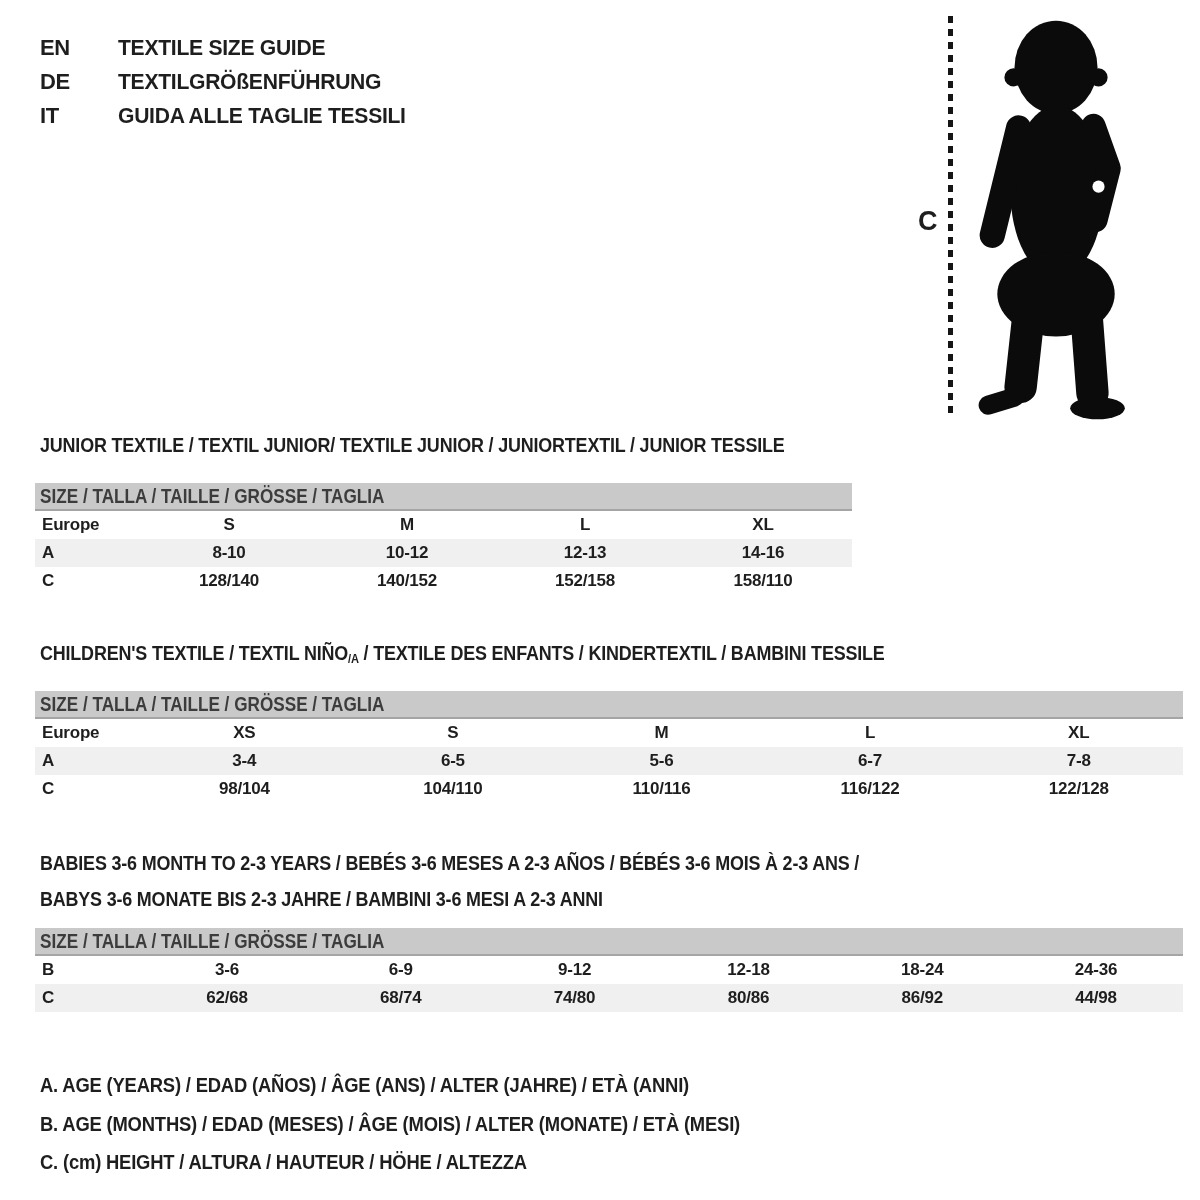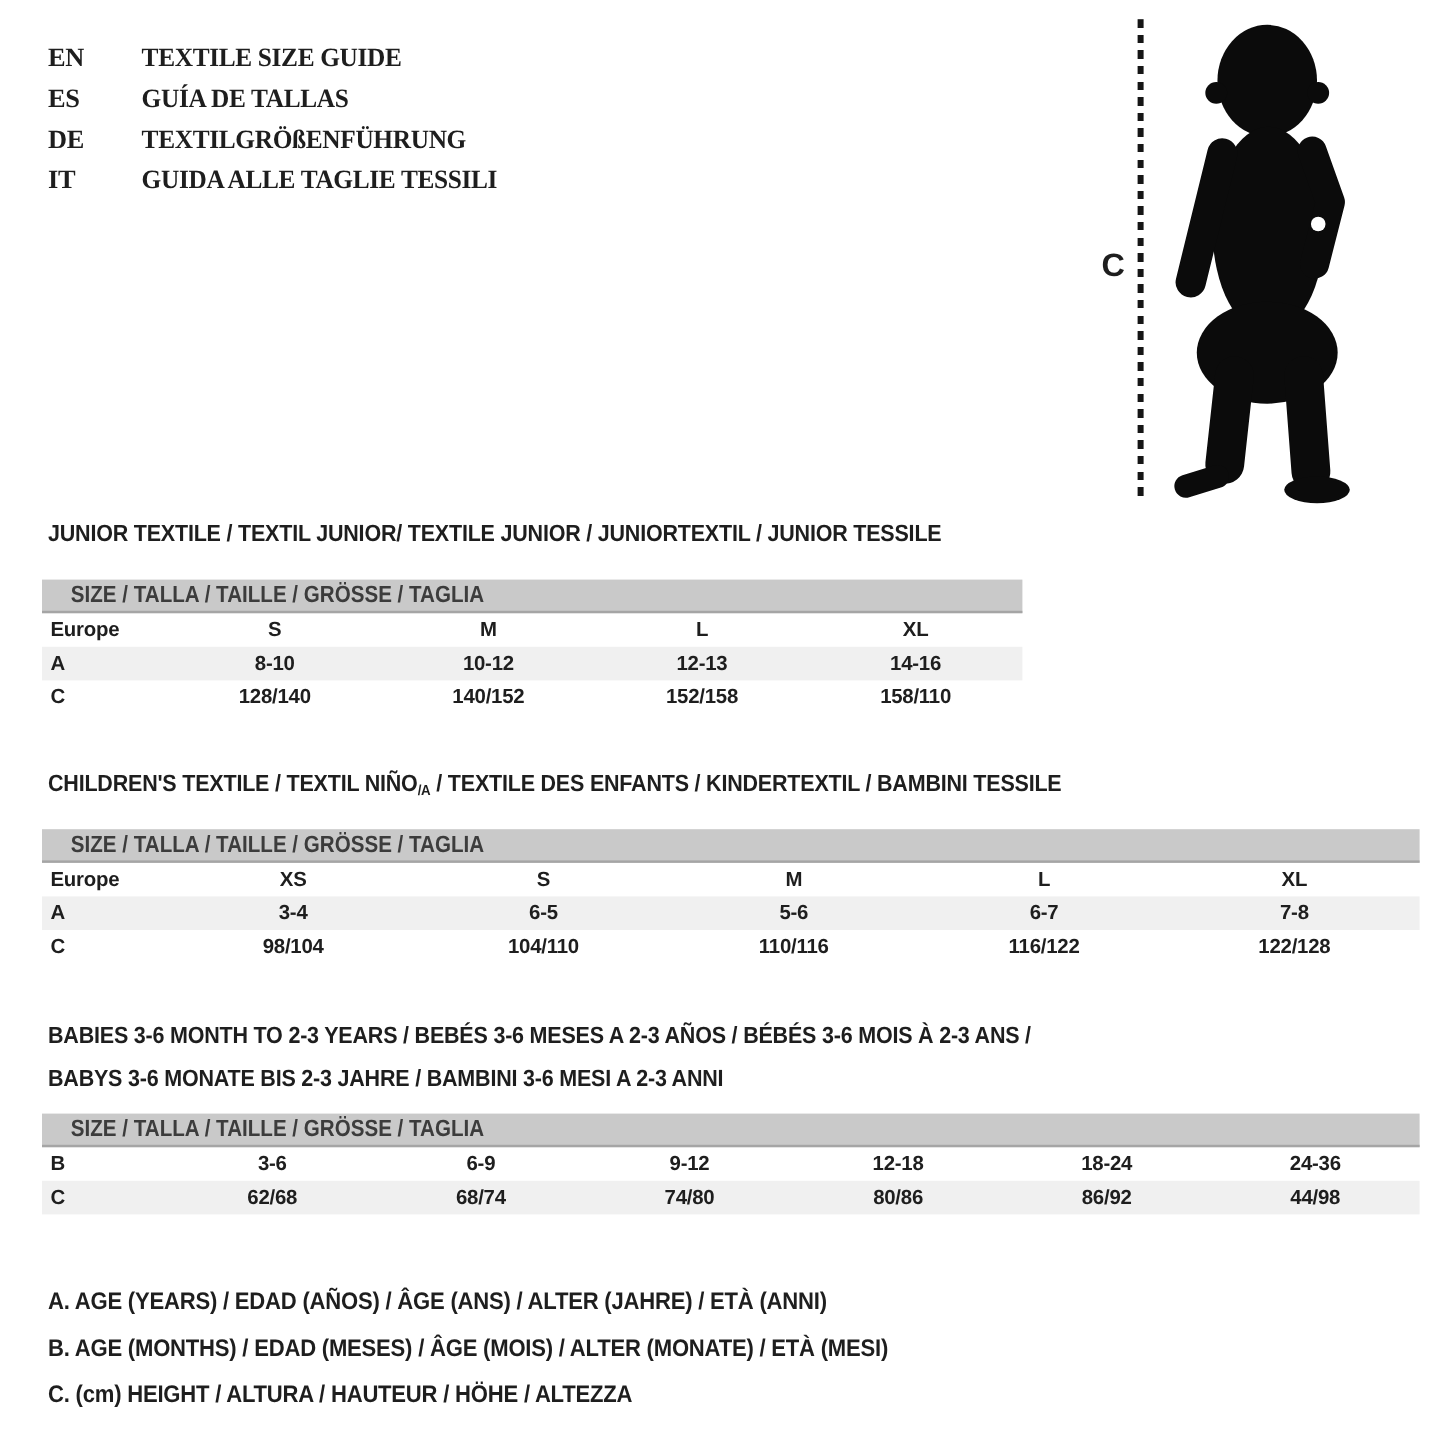--- a/index.html
+++ b/index.html
@@ -2,21 +2,21 @@
 <html><head>
 <meta charset="utf-8">
 <style>
   html,body{margin:0;padding:0;background:#ffffff;}
   .page{
     position:relative;width:1200px;height:1200px;background:#ffffff;overflow:hidden;
     font-family:"Liberation Sans",sans-serif;font-weight:bold;color:#1e1e1e;
     -webkit-font-smoothing:antialiased;
   }
   
-  .lang-header{position:absolute;left:40px;top:31px;font-family:Liberation Serif, serif;}
+  .lang-header{position:absolute;left:40px;top:31px;}
   .lang-row{display:flex;line-height:34px;font-size:22px;letter-spacing:-0.3px;}
   .lang-code{width:78px;flex:0 0 78px;}
   .lang-title{white-space:nowrap;transform:scaleX(0.96);transform-origin:0 50%;}
   
   .figure{position:absolute;left:900px;top:0;width:300px;height:432px;}
   .height-label{position:absolute;left:18px;top:206px;font-size:27px;}
   .dotted-line{
     position:absolute;left:48px;top:16px;width:5px;height:402px;
     background:repeating-linear-gradient(to bottom,#151515 0 7px,transparent 7px 13px);
   }
@@ -27,21 +27,21 @@
     white-space:nowrap;transform:scaleX(0.92);transform-origin:0 50%;font-weight:bold;
   }
   .sub{font-size:0.62em;vertical-align:-0.28em;}
   
   .tbl{position:absolute;left:35px;}
   .tbl-junior{top:483px;width:817px;}
   .tbl-children{top:691px;width:1148px;}
   .tbl-babies{top:928px;width:1148px;}
   .t-head{
     height:28px;background:#c9c9c9;border-bottom:2px solid #a5a5a5;
-    display:flex;align-items:center;padding-left:24px;box-sizing:border-box;
+    display:flex;align-items:center;padding-left:5px;box-sizing:border-box;
   }
   .t-head span{
     font-size:19.5px;color:#3c3c3c;white-space:nowrap;
     transform:scaleX(0.88);transform-origin:0 50%;
   }
   .t-row{display:flex;align-items:center;height:28px;font-size:17px;letter-spacing:-0.2px;}
   .t-row.alt{background:#f0f0f0;}
   .t-lbl{width:105px;flex:0 0 105px;padding-left:7px;box-sizing:border-box;}
   .t-cell{flex:1;text-align:center;}
   
@@ -55,24 +55,20 @@
 </style>
 </head>
 <body>
 
 <div class="page">
 
   <div class="lang-header">
     <div class="lang-row">
       <span class="lang-code">EN</span>
       <span class="lang-title">TEXTILE SIZE GUIDE</span>
-    </div>
-    <div class="lang-row">
-      <span class="lang-code">ES</span>
-      <span class="lang-title">GUÍA DE TALLAS</span>
     </div>
     <div class="lang-row">
       <span class="lang-code">DE</span>
       <span class="lang-title">TEXTILGRÖßENFÜHRUNG</span>
     </div>
     <div class="lang-row">
       <span class="lang-code">IT</span>
       <span class="lang-title">GUIDA ALLE TAGLIE TESSILI</span>
     </div>
   </div>

